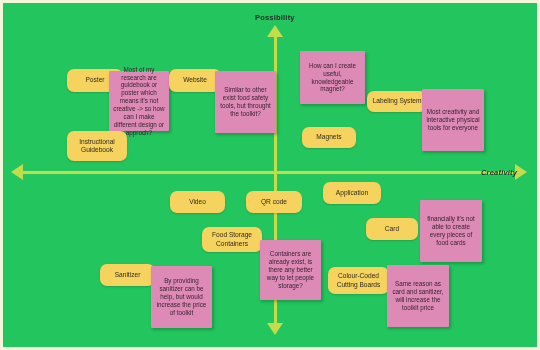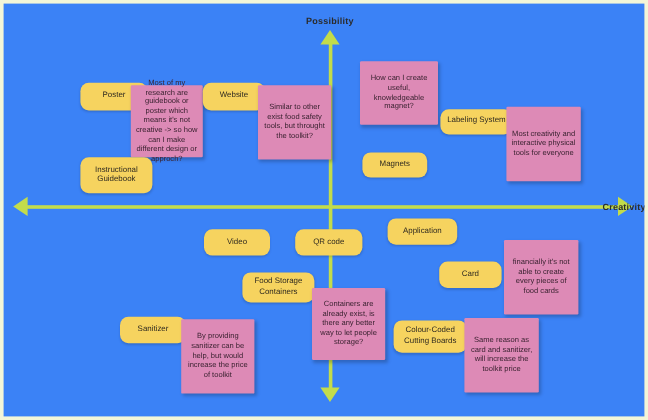--- a/index.html
+++ b/index.html
@@ -10,21 +10,21 @@
   body {
     width: 540px;
     height: 350px;
     font-family: "Liberation Sans", sans-serif;
     overflow: hidden;
   }
   #board {
     position: relative;
     width: 540px;
     height: 350px;
-    background: #3b82f6;
+    background: #22c55e;
     box-sizing: border-box;
     border: 3px solid #f3f6d8;
     overflow: hidden;
   }
 
   
   .axis-line {
     position: absolute;
     background: #c3dc4b;
   }
@@ -75,21 +75,21 @@
   }
   .axis-label {
     position: absolute;
     font-size: 7.5px;
     font-weight: bold;
     color: #2b2b2b;
     letter-spacing: 0.2px;
     white-space: nowrap;
   }
   .axis-label-top { left: 252px; top: 10px; }
-  .axis-label-right { left: 499px; top: 165px; }
+  .axis-label-right { left: 478px; top: 165px; font-style: italic; }
 
   
   .note {
     position: absolute;
     box-sizing: border-box;
     display: flex;
     align-items: center;
     justify-content: center;
     text-align: center;
     color: #2f2a20;

